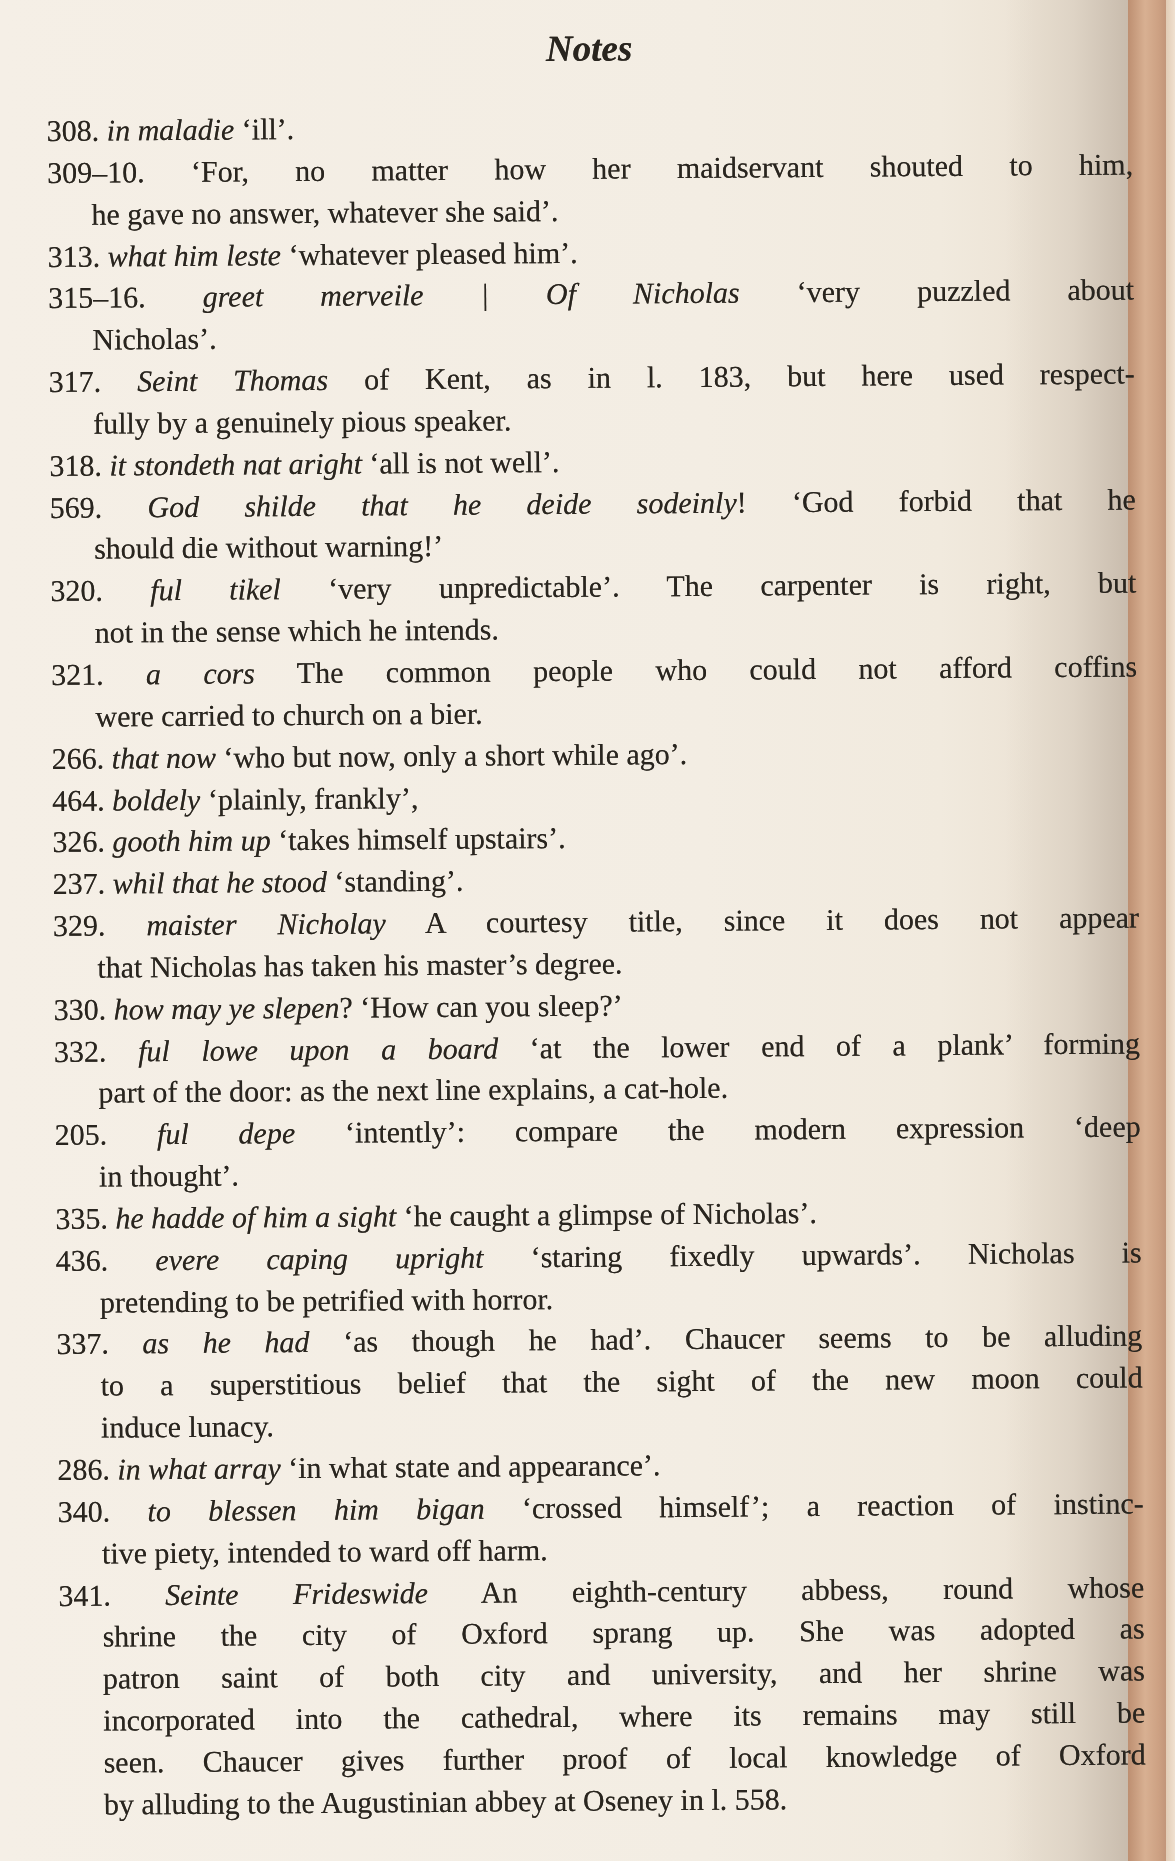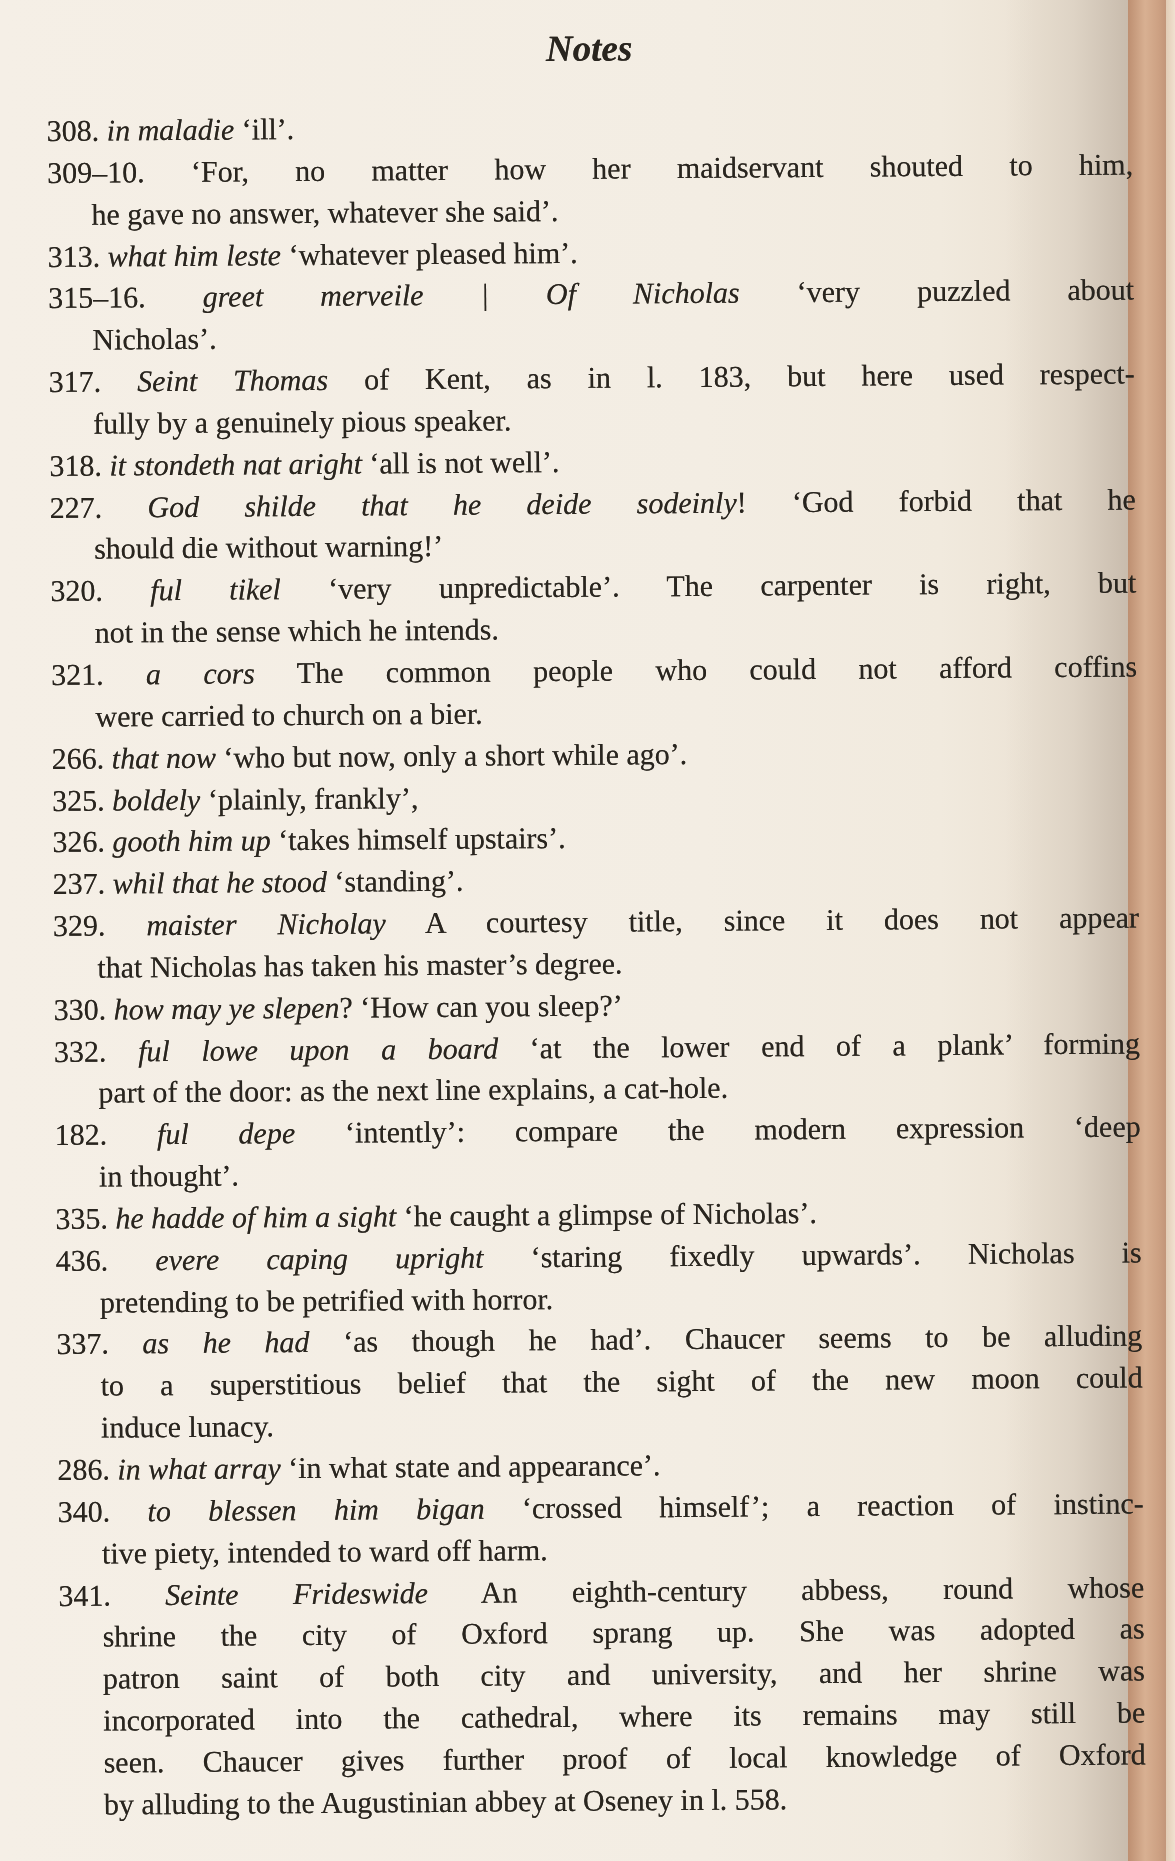--- a/index.html
+++ b/index.html
@@ -57,36 +57,36 @@
     <div>
         <div class="line"><span>308. </span><i>in maladie</i><span> ‘ill’.</span></div>
         <div class="line just"><span>309–10. </span><span>‘For, no matter how her maidservant shouted to him,</span></div>
         <div class="line cont"><span>he gave no answer, whatever she said’.</span></div>
         <div class="line"><span>313. </span><i>what him leste</i><span> ‘whatever pleased him’.</span></div>
         <div class="line just"><span>315–16. </span><i>greet merveile | Of Nicholas</i><span> ‘very puzzled about</span></div>
         <div class="line cont"><span>Nicholas’.</span></div>
         <div class="line just"><span>317. </span><i>Seint Thomas</i><span> of Kent, as in l. 183, but here used respect-</span></div>
         <div class="line cont"><span>fully by a genuinely pious speaker.</span></div>
         <div class="line"><span>318. </span><i>it stondeth nat aright</i><span> ‘all is not well’.</span></div>
-        <div class="line just"><span>227. </span><i>God shilde that he deide sodeinly</i><span>! ‘God forbid that he</span></div>
+        <div class="line just"><span>569. </span><i>God shilde that he deide sodeinly</i><span>! ‘God forbid that he</span></div>
         <div class="line cont"><span>should die without warning!’</span></div>
         <div class="line just"><span>320. </span><i>ful tikel</i><span> ‘very unpredictable’. The carpenter is right, but</span></div>
         <div class="line cont"><span>not in the sense which he intends.</span></div>
         <div class="line just"><span>321. </span><i>a cors</i><span> The common people who could not afford coffins</span></div>
         <div class="line cont"><span>were carried to church on a bier.</span></div>
         <div class="line"><span>266. </span><i>that now</i><span> ‘who but now, only a short while ago’.</span></div>
-        <div class="line"><span>325. </span><i>boldely</i><span> ‘plainly, frankly’,</span></div>
+        <div class="line"><span>464. </span><i>boldely</i><span> ‘plainly, frankly’,</span></div>
         <div class="line"><span>326. </span><i>gooth him up</i><span> ‘takes himself upstairs’.</span></div>
         <div class="line"><span>237. </span><i>whil that he stood</i><span> ‘standing’.</span></div>
         <div class="line just"><span>329. </span><i>maister Nicholay</i><span> A courtesy title, since it does not appear</span></div>
         <div class="line cont"><span>that Nicholas has taken his master’s degree.</span></div>
         <div class="line"><span>330. </span><i>how may ye slepen</i><span>? ‘How can you sleep?’</span></div>
         <div class="line just"><span>332. </span><i>ful lowe upon a board</i><span> ‘at the lower end of a plank’ forming</span></div>
         <div class="line cont"><span>part of the door: as the next line explains, a cat-hole.</span></div>
-        <div class="line just"><span>182. </span><i>ful depe</i><span> ‘intently’: compare the modern expression ‘deep</span></div>
+        <div class="line just"><span>205. </span><i>ful depe</i><span> ‘intently’: compare the modern expression ‘deep</span></div>
         <div class="line cont"><span>in thought’.</span></div>
         <div class="line"><span>335. </span><i>he hadde of him a sight</i><span> ‘he caught a glimpse of Nicholas’.</span></div>
         <div class="line just"><span>436. </span><i>evere caping upright</i><span> ‘staring fixedly upwards’. Nicholas is</span></div>
         <div class="line cont"><span>pretending to be petrified with horror.</span></div>
         <div class="line just"><span>337. </span><i>as he had</i><span> ‘as though he had’. Chaucer seems to be alluding</span></div>
         <div class="line cont just"><span>to a superstitious belief that the sight of the new moon could</span></div>
         <div class="line cont"><span>induce lunacy.</span></div>
         <div class="line"><span>286. </span><i>in what array</i><span> ‘in what state and appearance’.</span></div>
         <div class="line just"><span>340. </span><i>to blessen him bigan</i><span> ‘crossed himself’; a reaction of instinc-</span></div>
         <div class="line cont"><span>tive piety, intended to ward off harm.</span></div>

